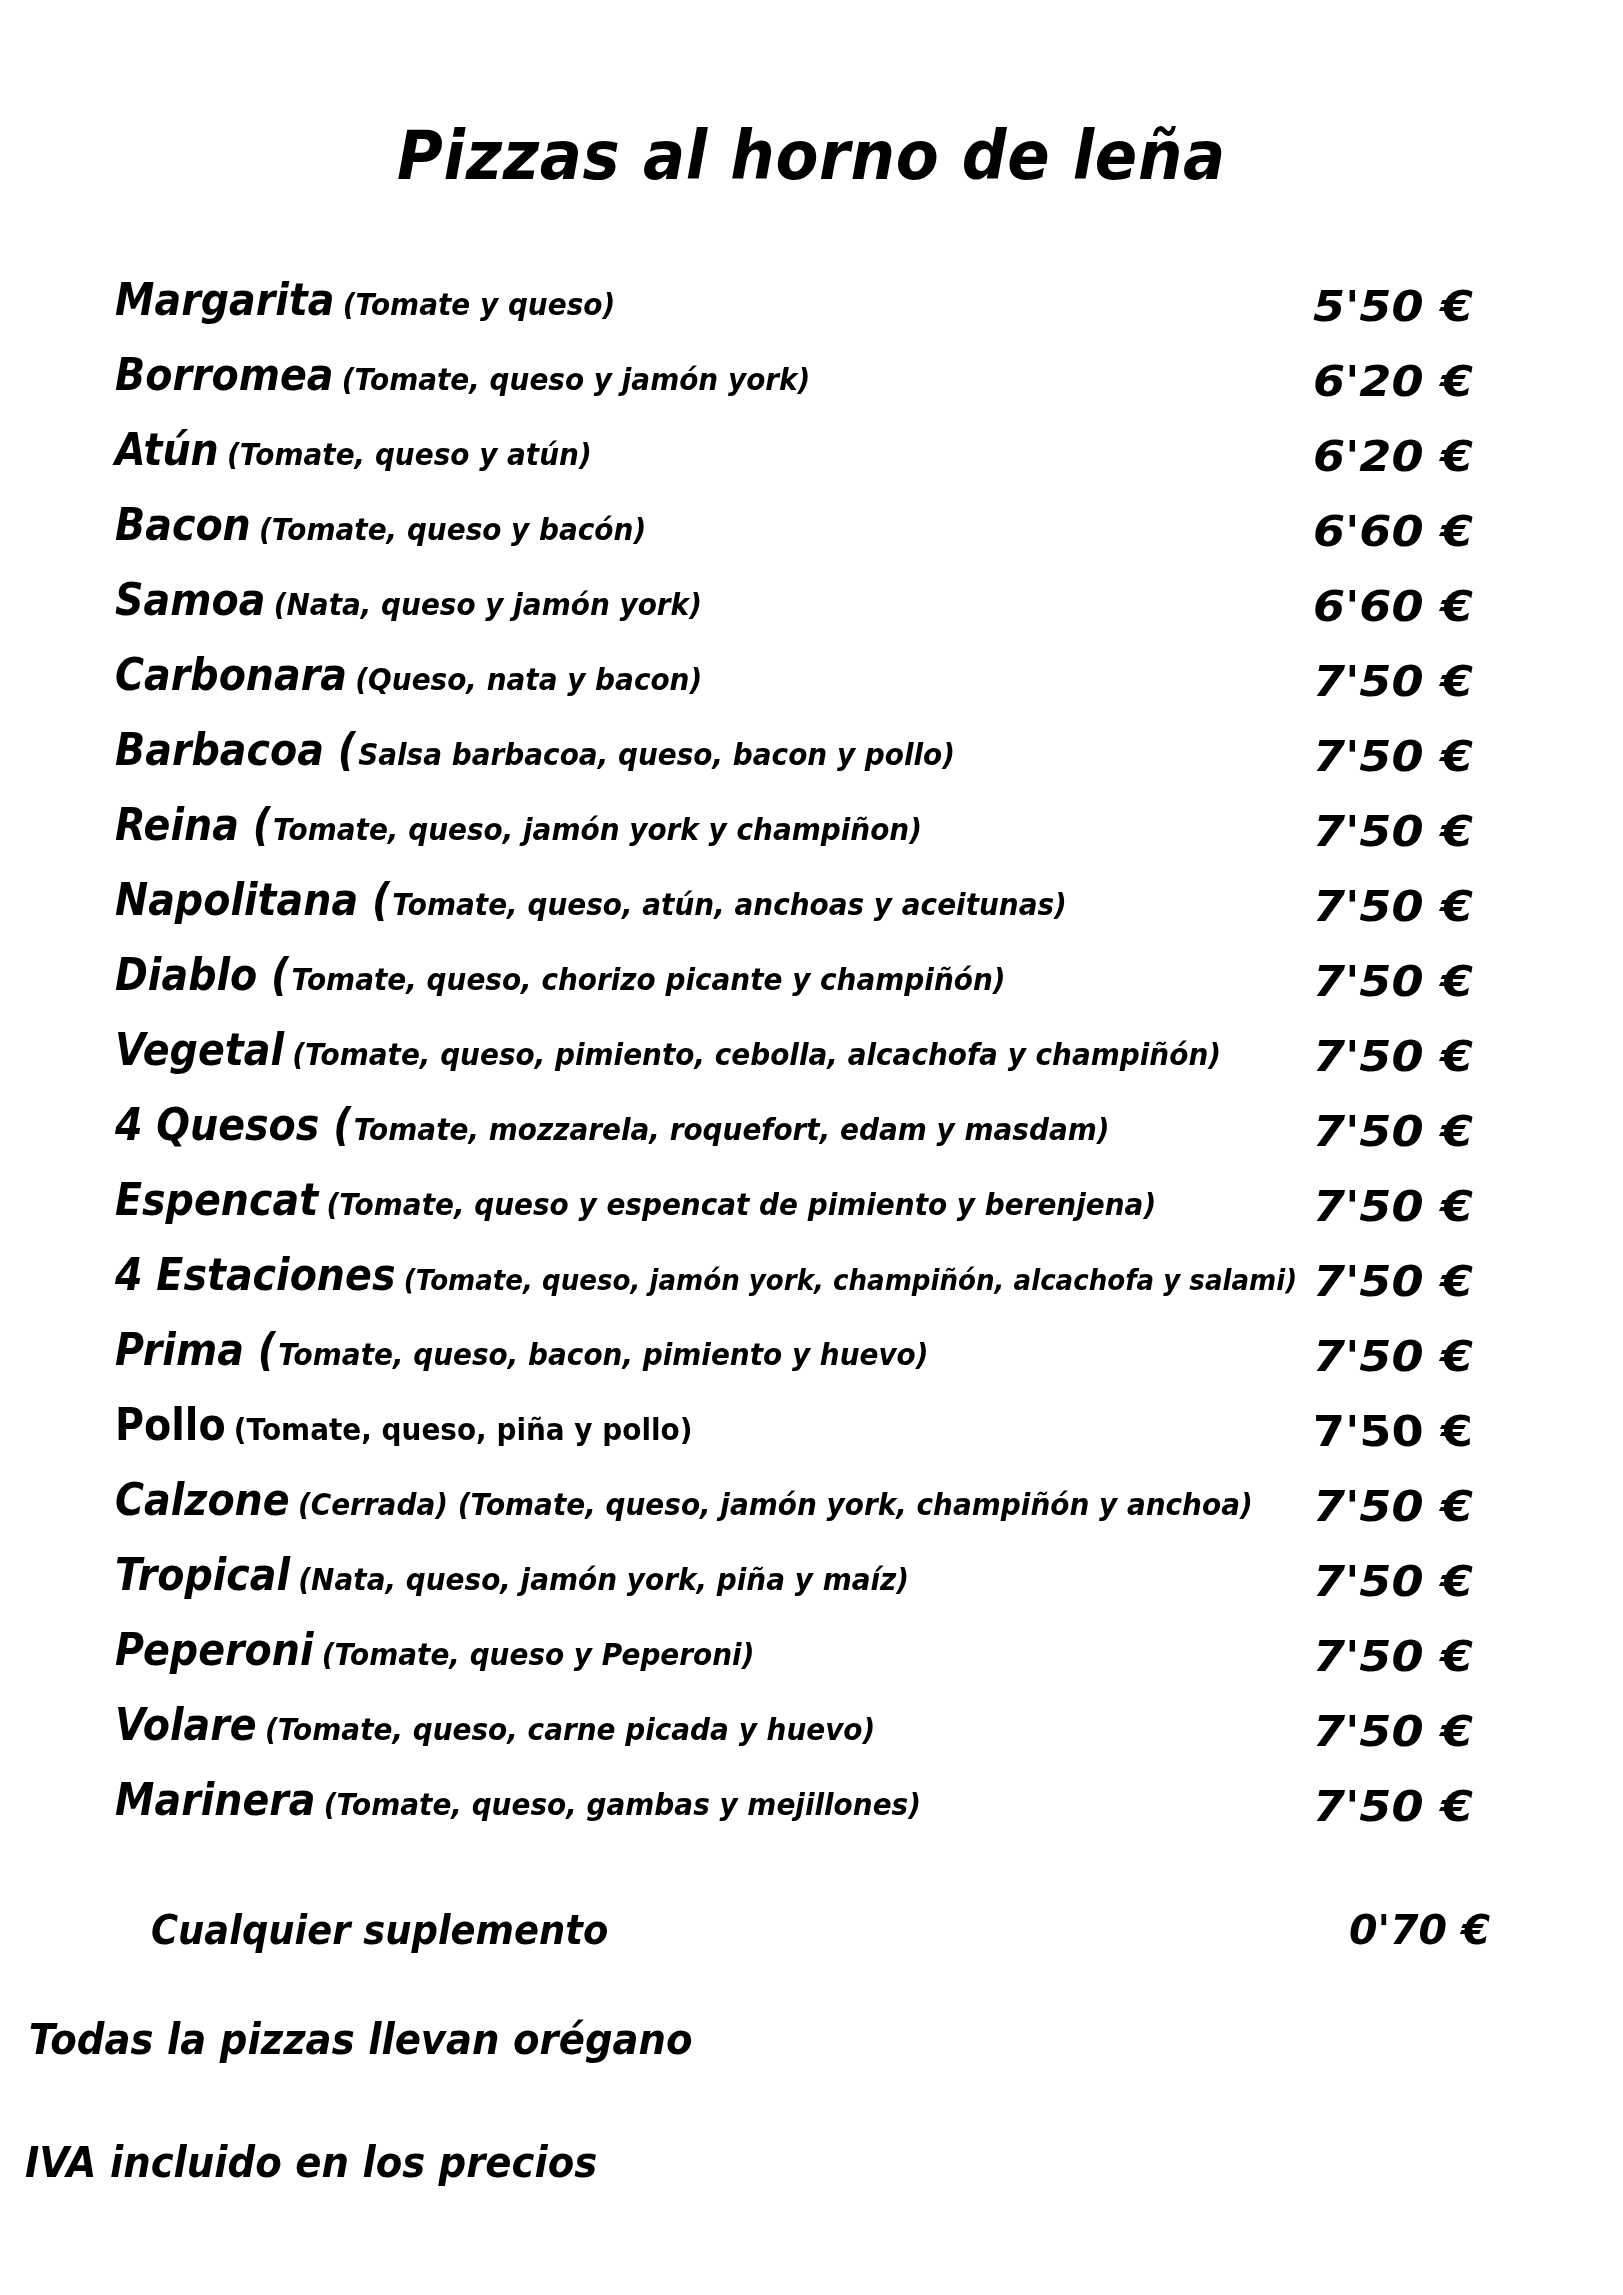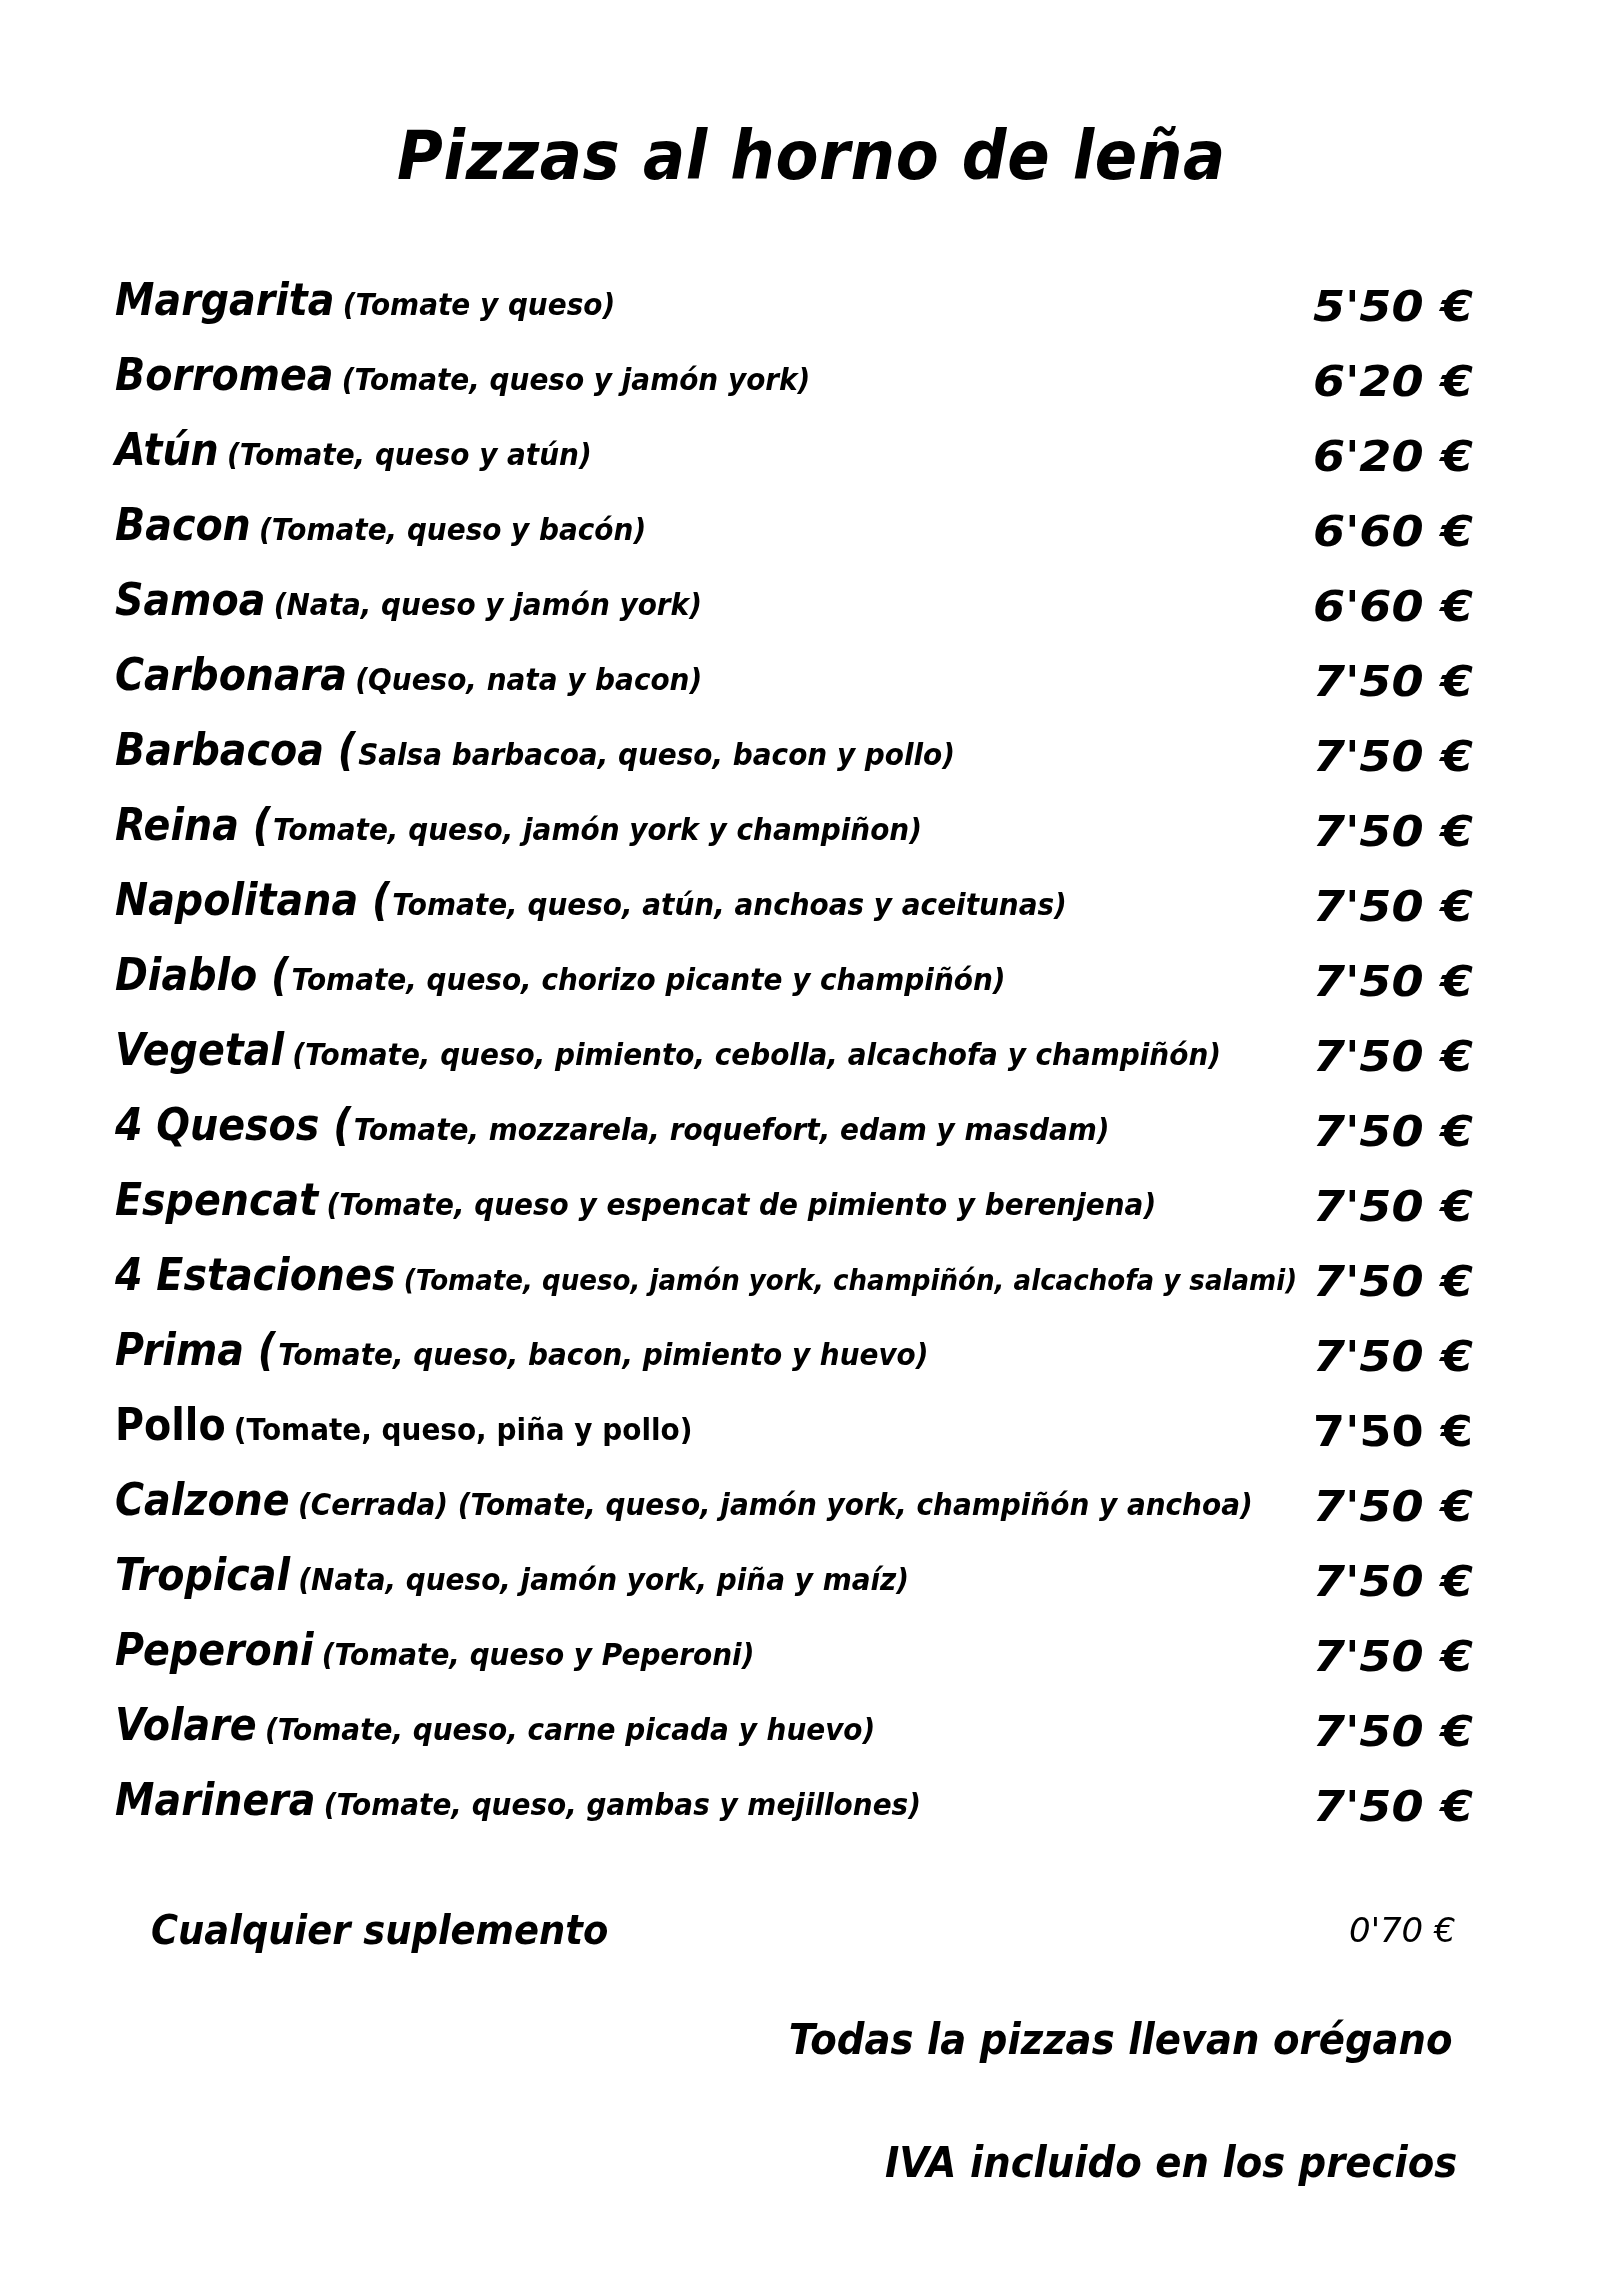--- a/index.html
+++ b/index.html
@@ -98,29 +98,29 @@
       font-style: italic;
       display: inline-block;
       transform: scaleX(0.90);
       transform-origin: left center;
     }
     .supplement-price {
       position: absolute;
       right: 0;
       top: 0;
       width: 196px;
-      font-size: 34px;
-      font-weight: normal;
+      font-size: 41px;
+      font-weight: bold;
       font-style: italic;
     }
     .note {
       position: absolute;
       left: 0;
       width: 1482px;
-      text-align: right;
+      text-align: left;
       font-size: 42px;
       font-weight: bold;
       font-style: italic;
     }
     .note-inner {
       display: inline-block;
       transform: scaleX(0.92);
     }
     .note-oregano { top: 2015px; }
     .note-iva { top: 2138px; }

